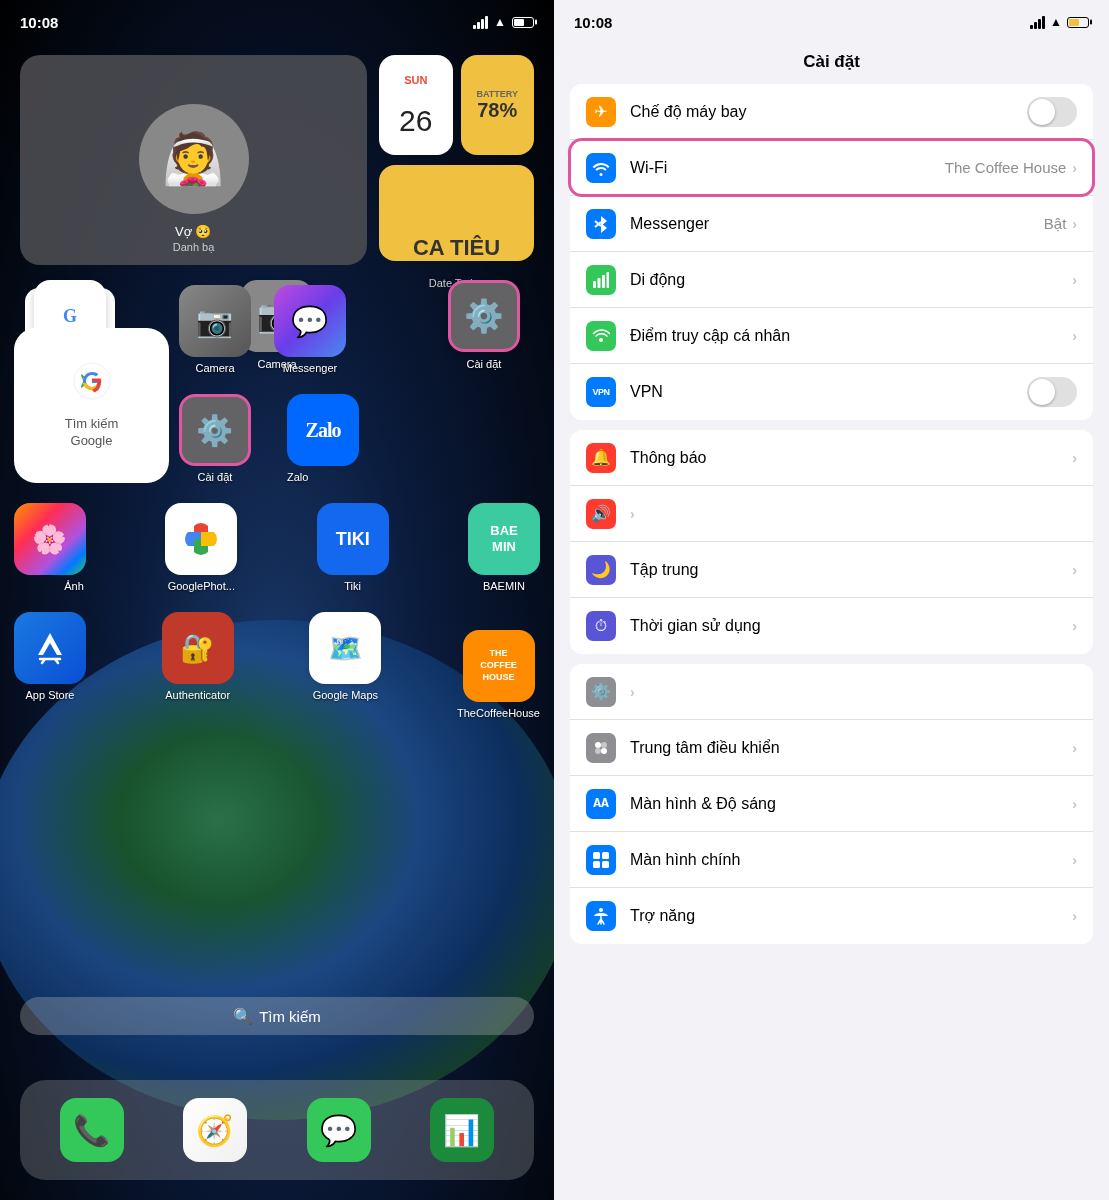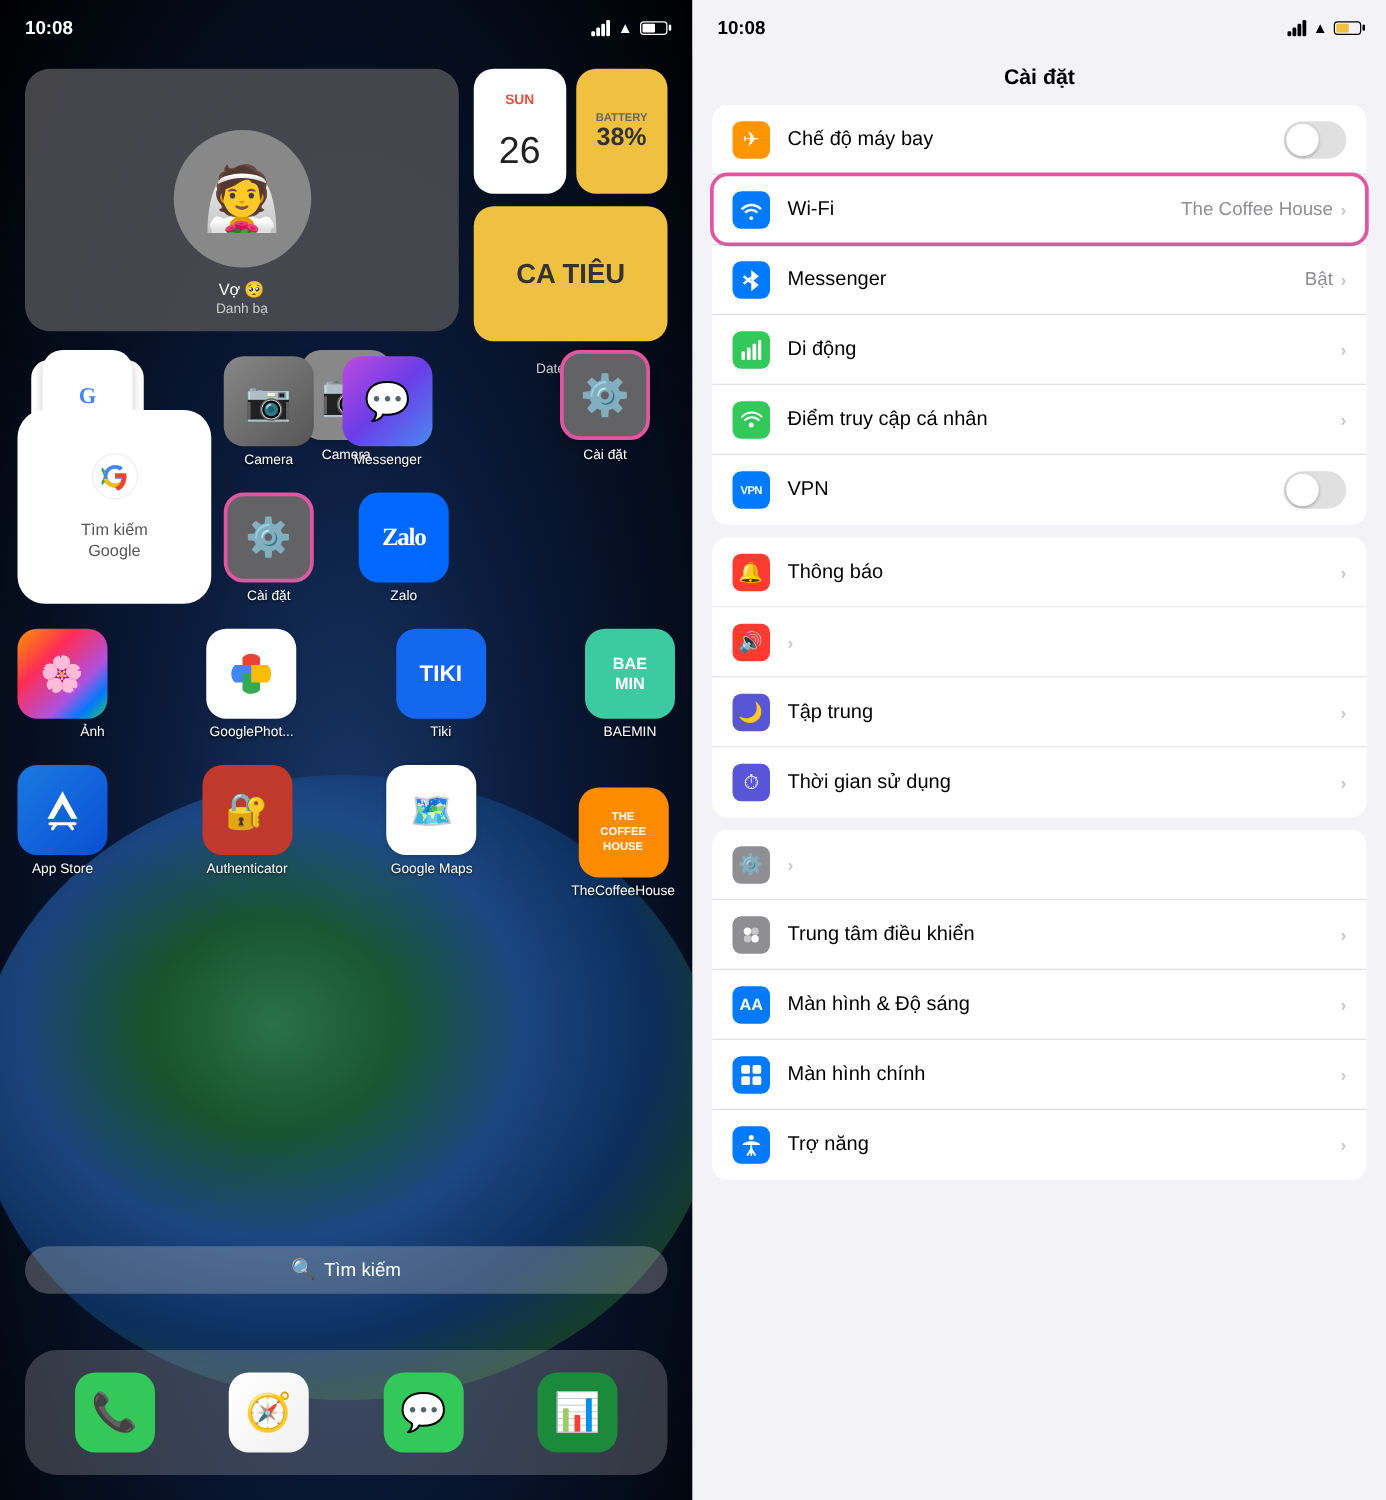--- a/index.html
+++ b/index.html
@@ -142,23 +142,23 @@
       align-items: center;
       justify-content: center;
       padding: 6px;
     }
     .widget-battery-label { font-size: 9px; color: #666; font-weight: 600; text-transform: uppercase; }
     .widget-battery-pct { font-size: 20px; font-weight: 600; color: #333; }
 
     .widget-ca-tieu {
       background: #f0c040;
       border-radius: 16px;
-      height: 108px;
-      display: flex;
-      align-items: center;
+      height: 96px;
+      display: flex;
+      align-items: flex-end;
       justify-content: center;
     }
     .widget-ca-tieu-text { font-size: 22px; font-weight: 700; color: #333; }
 
     
     .apps-section {
       position: absolute;
       top: 280px;
       left: 20px;
       right: 20px;
@@ -412,21 +412,21 @@
     </div>
 
     <div class="widget-right-col">
       <div class="widget-date-top">
         <div class="widget-cal">
           <span class="widget-cal-day">SUN</span>
           <span class="widget-cal-num">26</span>
         </div>
         <div class="widget-battery">
           <span class="widget-battery-label">BATTERY</span>
-          <span class="widget-battery-pct">38%</span>
+          <span class="widget-battery-pct">78%</span>
         </div>
       </div>
       <div class="widget-ca-tieu">
         <span class="widget-ca-tieu-text">CA TIÊU</span>
       </div>
       <div style="font-size:11px;color:#ccc;text-align:center;margin-top:6px;">Date Today</div>
     </div>
   </div>
 
   <div class="apps-section">
@@ -480,21 +480,21 @@
           <div style="width:72px;height:72px;border-radius:16px;background:#636366;display:flex;align-items:center;justify-content:center;font-size:30px;border:3px solid #e056a0;">⚙️</div>
           <span style="color:#fff;font-size:11px;text-shadow:0 1px 2px rgba(0,0,0,0.8);">Cài đặt</span>
         </div>
       </div>
 
       <div style="display:flex;flex-direction:column;gap:20px;">
         <div style="display:flex;flex-direction:column;align-items:center;gap:5px;">
           <div style="width:72px;height:72px;border-radius:16px;background:linear-gradient(135deg,#c04ae0,#6a3de8,#4a8af0);display:flex;align-items:center;justify-content:center;font-size:30px;">💬</div>
           <span style="color:#fff;font-size:11px;text-shadow:0 1px 2px rgba(0,0,0,0.8);">Messenger</span>
         </div>
-        <div style="display:flex;flex-direction:column;align-items:center;gap:5px;padding-left:26px;">
+        <div style="display:flex;flex-direction:column;align-items:flex-start;gap:5px;padding-left:26px;">
           <div style="width:72px;height:72px;border-radius:16px;background:#0068ff;display:flex;align-items:center;justify-content:center;font-size:20px;font-weight:700;color:#fff;font-family:serif;letter-spacing:-1px;">Zalo</div>
           <span style="color:#fff;font-size:11px;text-shadow:0 1px 2px rgba(0,0,0,0.8);">Zalo</span>
         </div>
       </div>
     </div>
 
     <div style="display:flex;justify-content:space-between;margin-bottom:20px;">
       <div style="display:flex;flex-direction:column;align-items:center;gap:5px;">
         <div style="width:72px;height:72px;border-radius:16px;background:linear-gradient(135deg,#ff9500 0%,#ff2d55 33%,#af52de 66%,#007aff 83%,#34c759 100%);display:flex;align-items:center;justify-content:center;font-size:28px;">🌸</div>
         <span style="color:#fff;font-size:11px;text-shadow:0 1px 2px rgba(0,0,0,0.8);margin-left:48px;">Ảnh</span>
@@ -699,21 +699,21 @@
           <circle cx="6" cy="12" r="3" fill="white" opacity="0.5"></circle>
           <circle cx="12" cy="12" r="3" fill="white"></circle>
         </svg>
       </div>
       <span class="settings-label">Trung tâm điều khiển</span>
       <span class="chevron">›</span>
     </div>
 
     <div class="settings-row">
       <div class="settings-icon icon-display">
-        <span style="font-size:13px;font-weight:700;">AA</span>
+        <span style="font-size:13px;font-weight:700;font-family:Liberation Mono, monospace;">AA</span>
       </div>
       <span class="settings-label">Màn hình &amp; Độ sáng</span>
       <span class="chevron">›</span>
     </div>
 
     <div class="settings-row">
       <div class="settings-icon icon-homescreen">
         <svg width="18" height="18" viewBox="0 0 18 18" fill="white">
           <rect x="1" y="1" width="7" height="7" rx="1.5"></rect>
           <rect x="10" y="1" width="7" height="7" rx="1.5"></rect>

